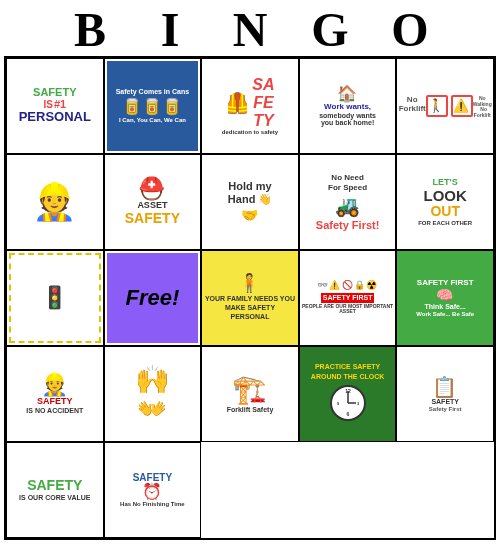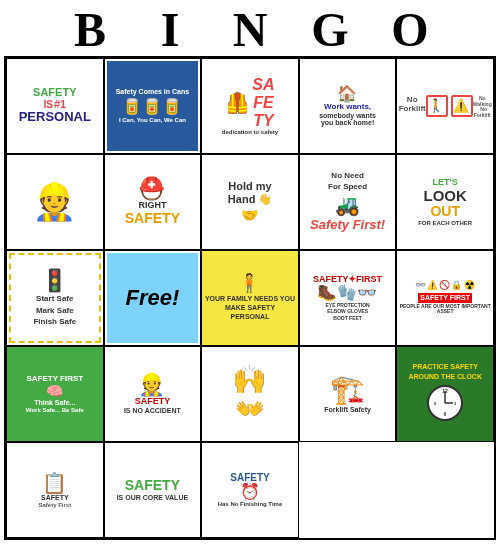--- a/index.html
+++ b/index.html
@@ -178,21 +178,21 @@
 
     
     .start-safe-cell {
       background: #fff;
       flex-direction: column;
       border: 2px dashed #e8c000;
     }
 
     
     .free-cell {
-      background: #7dd3fc;
+      background: #8b5cf6;
     }
 
     
     .msp-cell {
       background: #f5e642;
       flex-direction: column;
     }
 
     
     .safety-first-cell {
@@ -342,79 +342,71 @@
 
     <div class="bingo-cell">
       <div class="cell-content worker-cell" style="flex-direction:column;">
         <div style="font-size:36px;">👷</div>
       </div>
     </div>
 
     <div class="bingo-cell">
       <div class="cell-content work-safety-cell" style="flex-direction:column;">
         <div style="font-size:22px;">⛑️</div>
-        <div style="color:#333;font-size:9px;font-weight:bold;">RIGHT</div>
+        <div style="color:#333;font-size:9px;font-weight:bold;">ASSET</div>
         <div style="color:#e8a000;font-size:14px;font-weight:900;">SAFETY</div>
       </div>
     </div>
 
     <div class="bingo-cell">
       <div class="cell-content hold-hand-cell" style="flex-direction:column;">
         <div style="color:#333;font-size:11px;font-weight:bold;line-height:1.2;">Hold my</div>
         <div style="color:#333;font-size:11px;font-weight:bold;">Hand 👋</div>
         <div style="font-size:14px;margin-top:3px;">🤝</div>
       </div>
     </div>
 
     <div class="bingo-cell">
       <div class="cell-content no-speed-cell" style="flex-direction:column;">
         <div style="color:#333;font-size:8px;font-weight:bold;line-height:1.3;">No Need<br>For Speed</div>
         <div style="font-size:20px;margin:2px 0;">🚜</div>
-        <div style="color:#e44;font-size:13px;font-weight:bold;font-style:italic;">Safety First!</div>
+        <div style="color:#e44;font-size:11px;font-weight:bold;">Safety First!</div>
       </div>
     </div>
 
     <div class="bingo-cell">
       <div class="cell-content look-out-cell" style="align-items:center;">
         <div style="color:#4a4;font-size:9px;font-weight:900;">LET'S</div>
         <div style="display:flex;gap:2px;align-items:baseline;">
           <span style="color:#333;font-size:15px;font-weight:900;">LOOK</span>
         </div>
         <div style="color:#e8a000;font-size:14px;font-weight:900;">OUT</div>
         <div style="color:#333;font-size:6px;font-weight:bold;">FOR EACH OTHER</div>
       </div>
     </div>
 
     <div class="bingo-cell">
       <div class="cell-content start-safe-cell" style="flex-direction:column;border:2px dashed #e8c000;padding:3px;">
         <div style="font-size:22px;">🚦</div>
-        <div style="font-size:8px;font-weight:bold;color:#333;line-height:1.4;">Start Safe<br>Mark Safe<br>Finish Safe</div>
       </div>
     </div>
 
     <div class="bingo-cell">
       <div class="cell-content free-cell">
         <span style="font-size:22px;font-weight:900;color:#000;font-style:italic;">Free!</span>
       </div>
     </div>
 
     <div class="bingo-cell" style="background:#f5e642;">
       <div class="cell-content msp-cell" style="flex-direction:column;background:#f5e642;">
         <div style="font-size:18px;">🧍</div>
         <div style="color:#333;font-size:7px;font-weight:bold;line-height:1.3;text-align:center;">YOUR FAMILY NEEDS YOU<br>MAKE SAFETY<br>PERSONAL</div>
       </div>
     </div>
 
-    <div class="bingo-cell">
-      <div class="cell-content safety-first-cell" style="flex-direction:column;">
-        <div style="color:#c00;font-size:9px;font-weight:900;">SAFETY✦FIRST</div>
-        <div style="font-size:16px;">🥾🧤👓</div>
-        <div style="font-size:5px;color:#333;text-align:center;line-height:1.3;">EYE PROTECTION<br>ELBOW GLOVES<br>BOOT FEET</div>
-      </div>
-    </div>
 
 
     <div class="bingo-cell">
       <div class="cell-content safety-icons-cell" style="flex-direction:column;">
         <div style="display:flex;gap:1px;flex-wrap:wrap;justify-content:center;margin-bottom:2px;">
           <span style="font-size:9px;">👓</span>
           <span style="font-size:9px;">⚠️</span>
           <span style="font-size:9px;">🚫</span>
           <span style="font-size:9px;">🔒</span>
           <span style="font-size:9px;">☢️</span>

